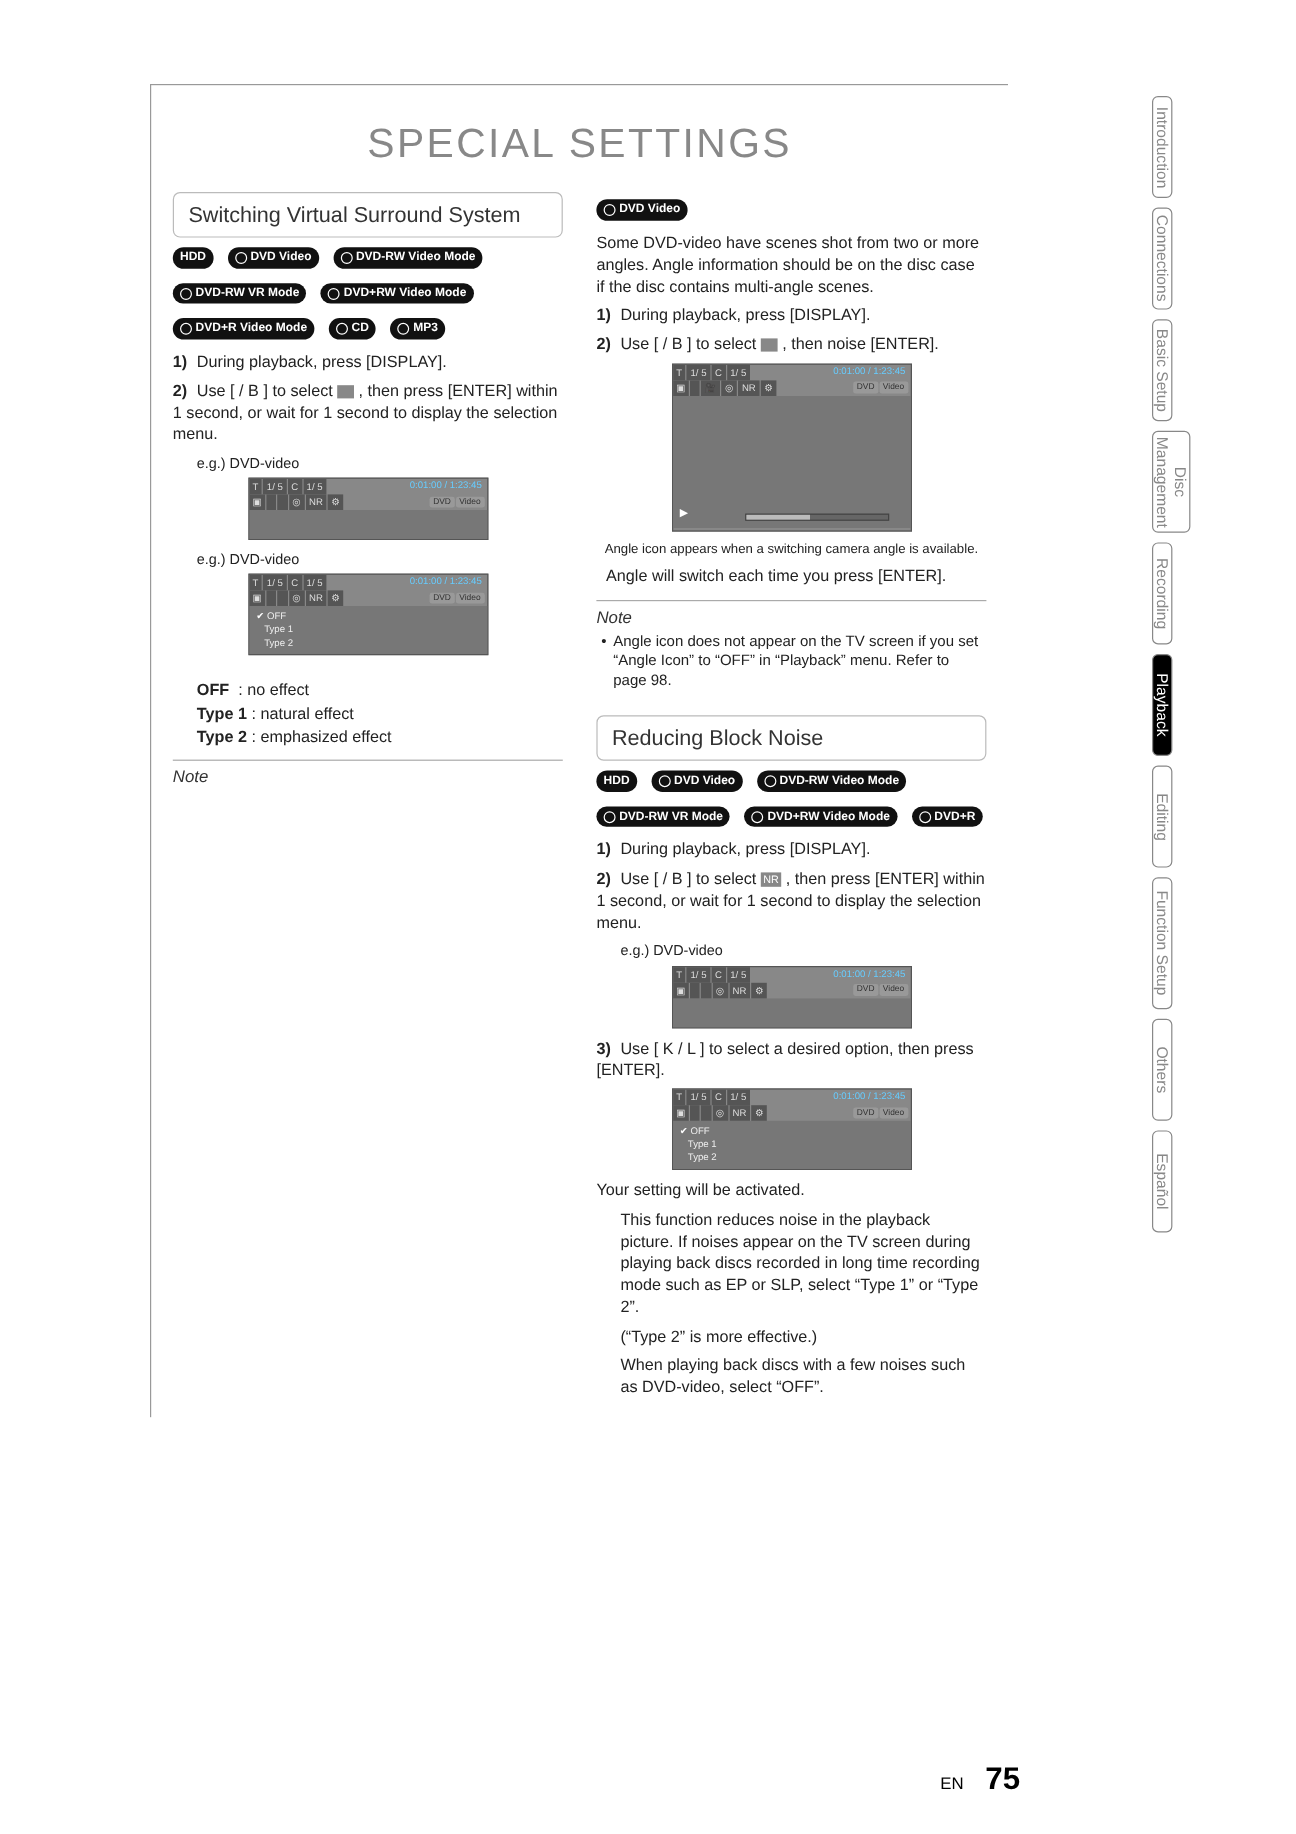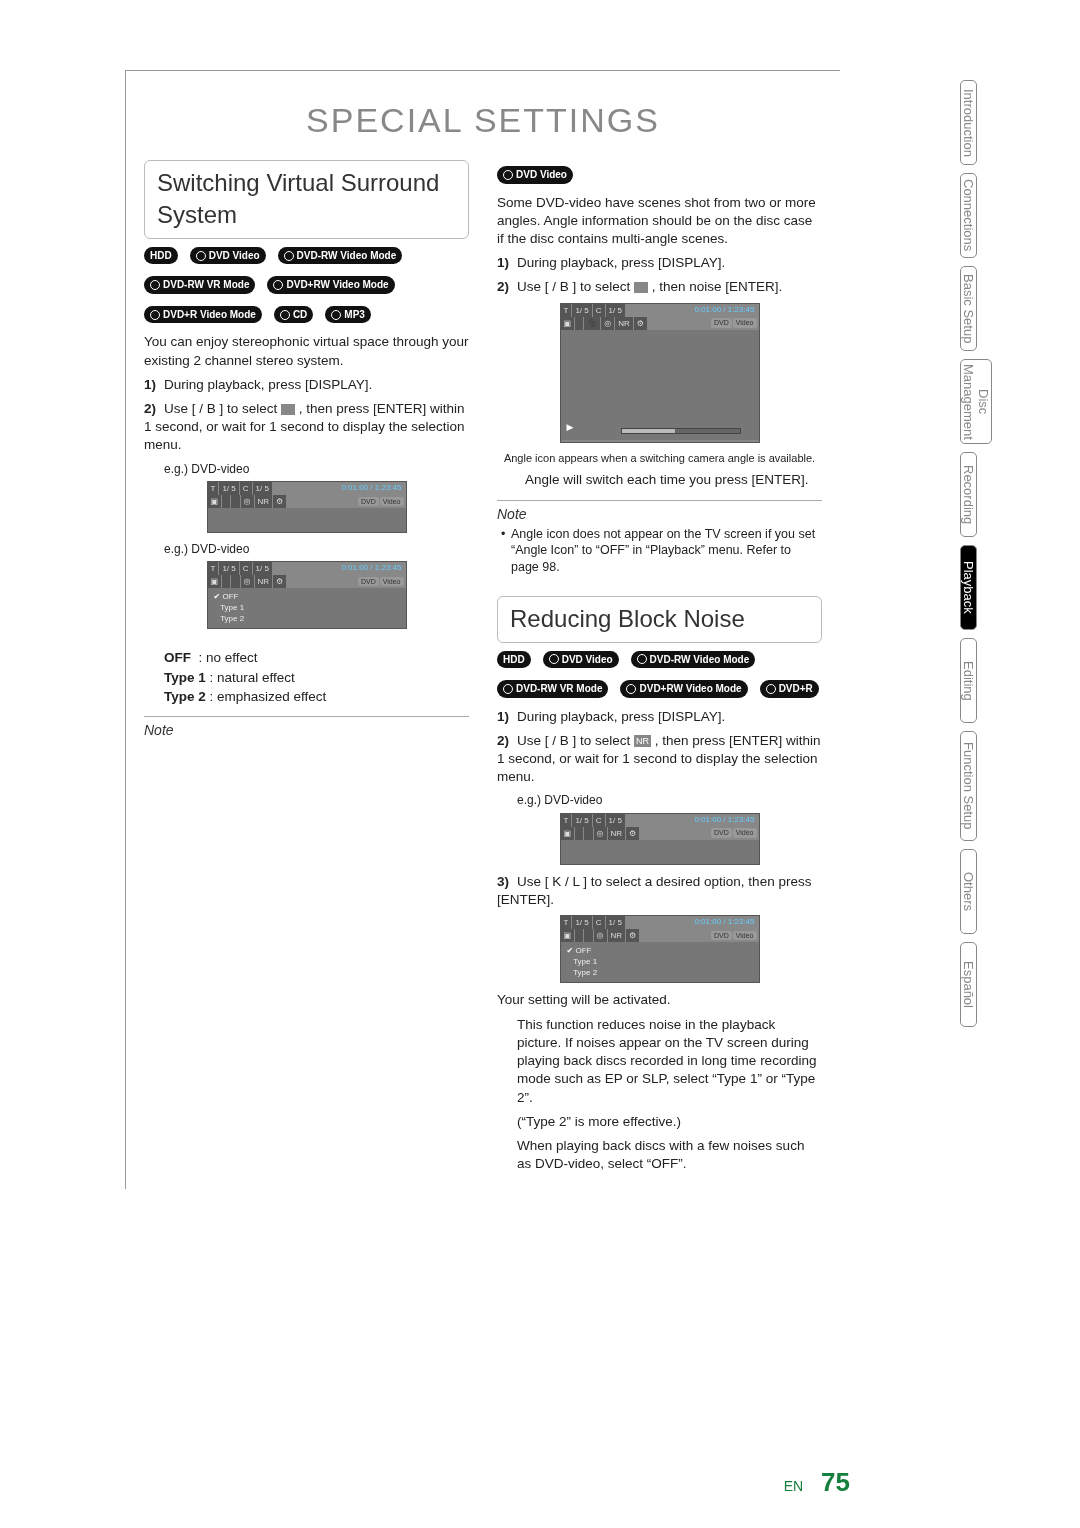--- a/index.html
+++ b/index.html
@@ -24,21 +24,21 @@
     text-align: center;
     font-size: 34px;
     font-weight: 300;
     color: #888;
     letter-spacing: 2px;
     margin: 30px 0 20px;
   }
   .cols { display: flex; gap: 28px; padding: 0 18px 10px 18px; }
   .col { flex: 1 1 50%; font-size: 13.5px; line-height: 1.35; }
   .section-title-wrap { border: 1px solid #bbb; border-radius: 6px; padding: 6px 12px; margin-bottom: 8px; }
-  .section-title { font-size: 24px; font-weight: 400; color: #333; }
+  .section-title { font-size: 18px; font-weight: 400; color: #333; }
   .badges { display: flex; flex-wrap: wrap; gap: 12px; margin: 6px 0 10px; }
   .badge {
     background: #111; color: #fff; font-size: 10px; font-weight: bold;
     padding: 2px 6px; border-radius: 10px; display: inline-flex; align-items: center; gap: 3px;
   }
   .badge .disc-icon { width:10px; height:10px; border:1px solid #fff; border-radius:50%; display:inline-block; }
   p { margin: 6px 0; }
   .step .num { display:inline-block; width:20px; font-weight:bold; }
   .eg { font-size:12px; margin:2px 0 4px 20px; }
   .osd {
@@ -70,21 +70,21 @@
   
   .tabs { position:absolute; right:30px; top:80px; width:90px; }
   .tab {
     border:1px solid #888; border-radius:5px; height:110px; margin-bottom:8px;
     display:flex; align-items:center; justify-content:center;
     writing-mode: vertical-rl; font-size:13px; color:#888;
   }
   .tab.short { height:85px; }
   .tab.active { background:#000; color:#fff; }
   .tab.two-line { text-align:center; }
-  .page-num { position:absolute; bottom:30px; right:230px; font-size:16px; color:#15803d; }
+  .page-num { position:absolute; bottom:30px; right:230px; font-size:16px; color:#000000; }
   .page-num .en { font-size:14px; margin-right:18px; }
 </style>
 </head>
 <body>
 
 <div class="page">
   <h1 class="page-title">SPECIAL SETTINGS</h1>
 
   <div class="cols">
 
@@ -118,21 +118,20 @@
           </span>
         <span class="badge">
             <span class="disc-icon"></span>
             <span>CD</span>
           </span>
         <span class="badge">
             <span class="disc-icon"></span>
             <span>MP3</span>
           </span>
       </div>
-      <p>You can enjoy stereophonic virtual space through your existing 2 channel stereo system.</p>
       <p class="step"><span class="num">1)</span><span>During playback, press [DISPLAY].</span></p>
       <p class="step"><span class="num">2)</span><span>Use [</span><span> / B ] to select </span><span class="gray-box"></span><span> , then press [ENTER] within 1 second, or wait for 1 second to display the selection menu.</span></p>
       <div class="eg">e.g.) DVD-video</div>
 
       <div class="osd">
         <div class="osd-row">
           <span class="osd-cell">T</span>
           <span class="osd-cell">1/  5</span>
           <span class="osd-cell">C</span>
           <span class="osd-cell">1/  5</span>
@@ -226,21 +225,21 @@
             </span>
         </div>
         <div class="osd-body">
           <span class="play-tri">▶</span>
           <div class="prog">
               <div class="prog-in"></div>
             </div>
         </div>
       </div>
       <div class="caption">Angle icon appears when a switching camera angle is available.</div>
-      <p style="margin-left:28px">Angle will switch each time you press [ENTER].</p>
+      <p style="margin-left:8px">Angle will switch each time you press [ENTER].</p>
 
       <div class="note-hd">Note</div>
       <ul class="note-list">
         <li>Angle icon does not appear on the TV screen if you set “Angle Icon” to “OFF” in “Playback” menu. Refer to page 98.</li>
       </ul>
 
       <div style="height:18px"></div>
       <div class="section-title-wrap">
         <div class="section-title">Reducing Block Noise</div>
       </div>

